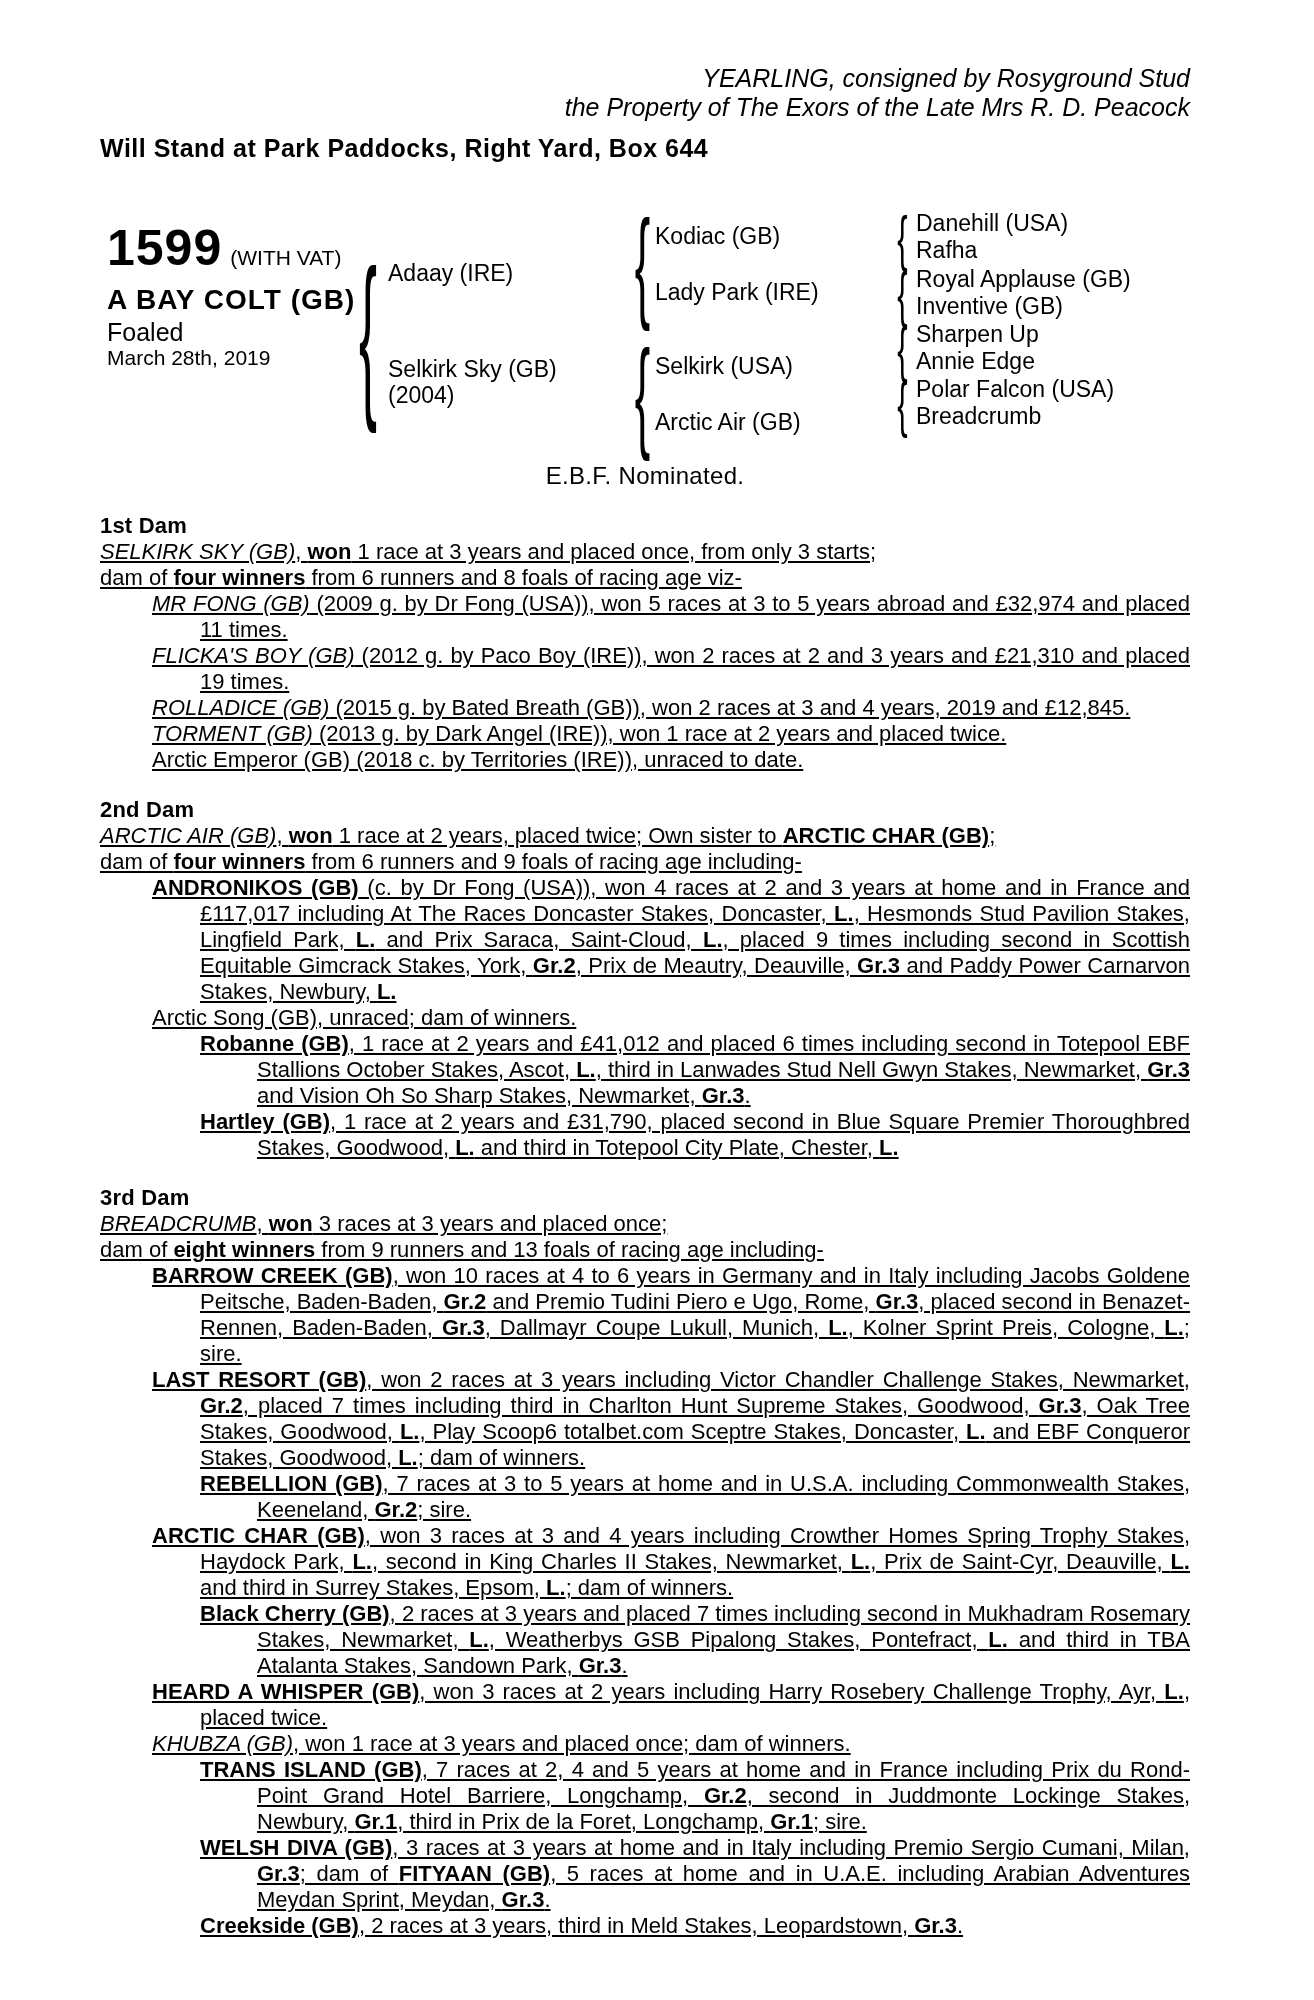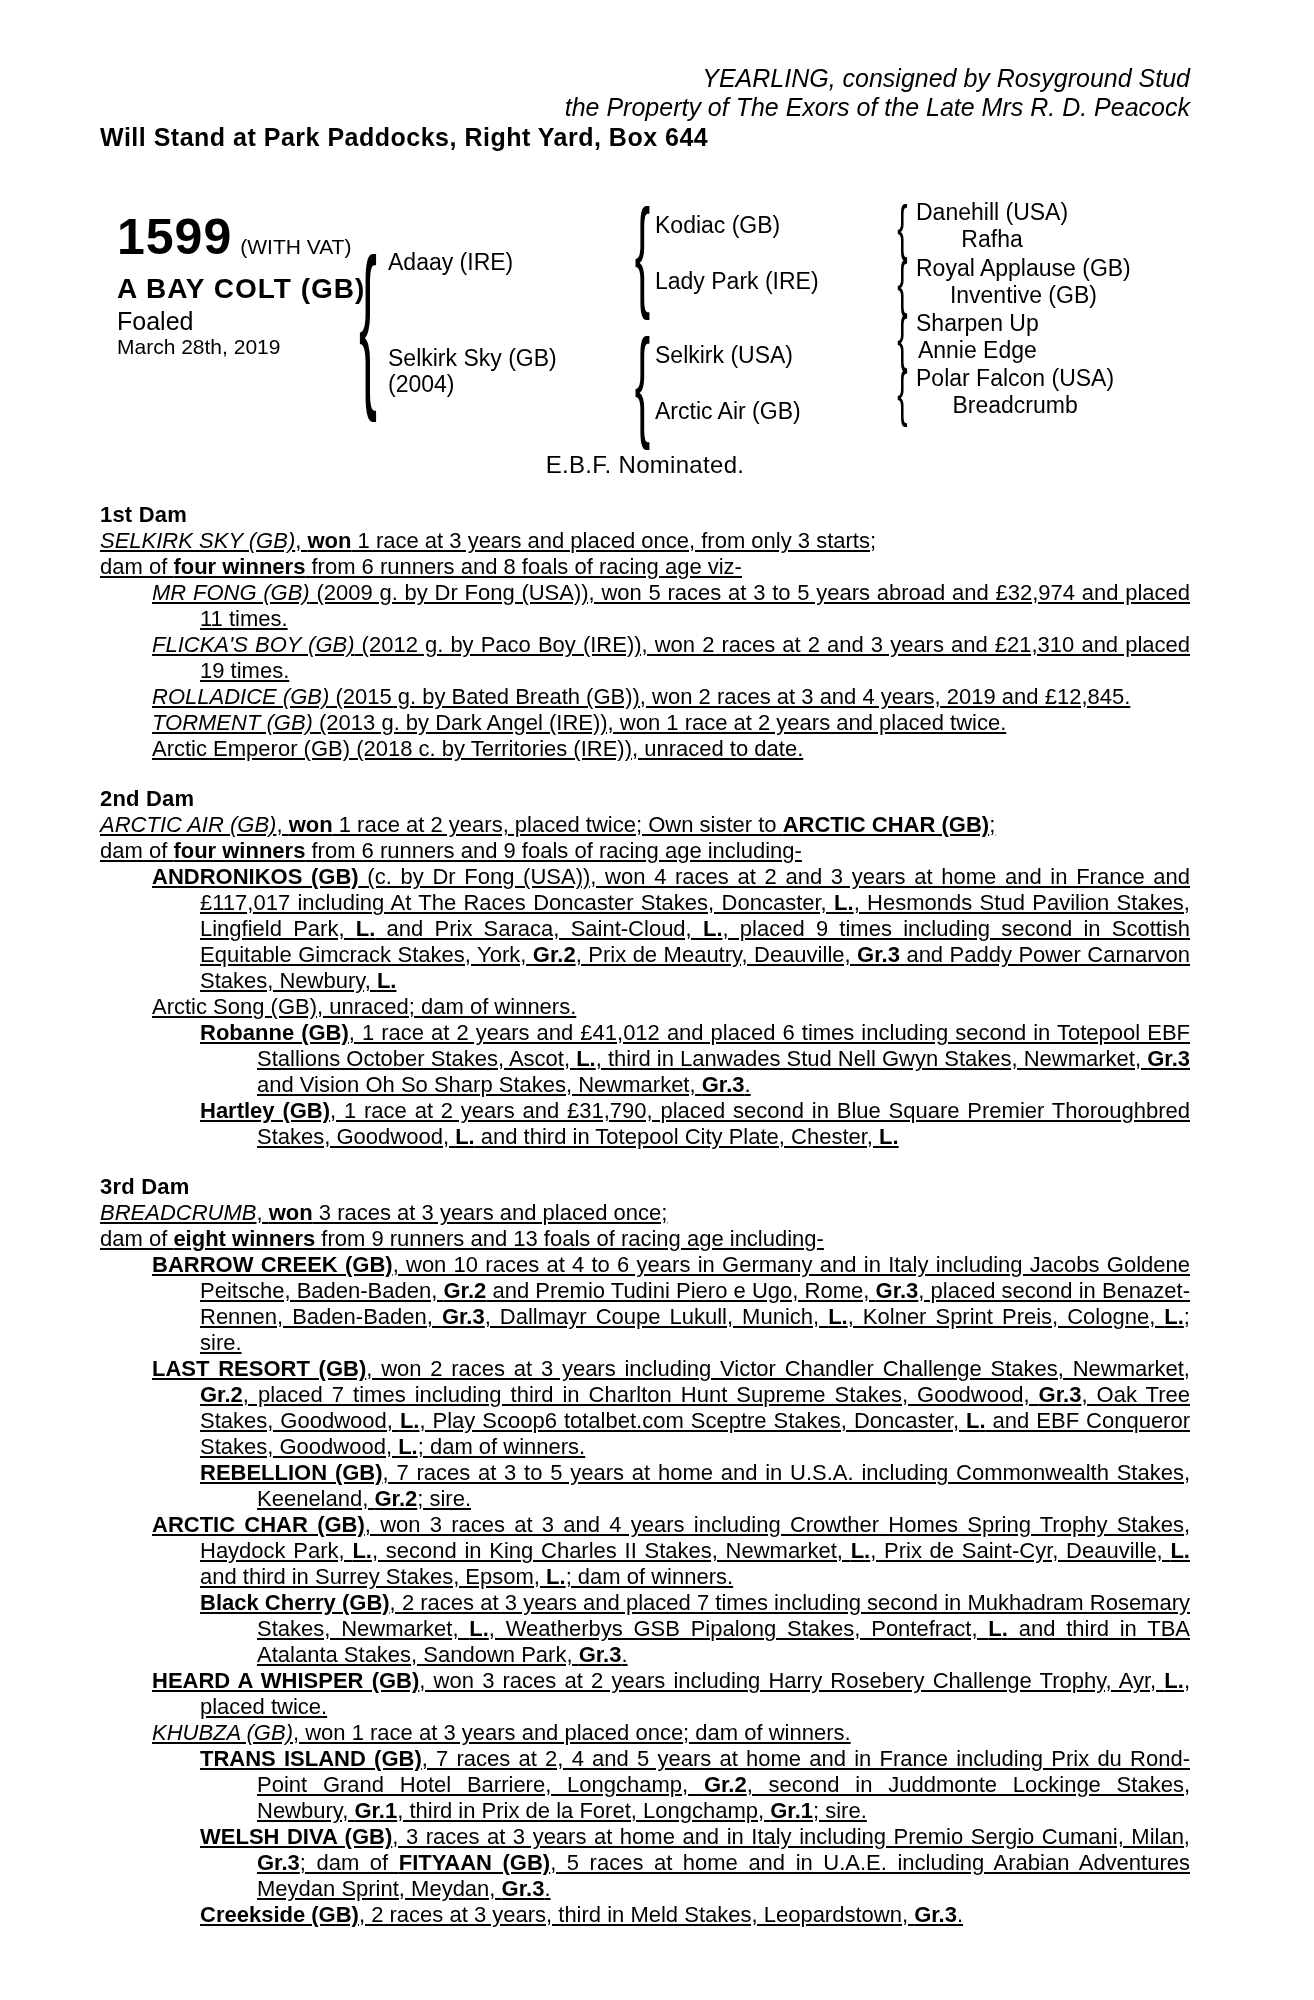--- a/index.html
+++ b/index.html
@@ -6,25 +6,25 @@
   body{
     width:1314px;height:2000px;overflow:hidden;
     background:#ffffff;color:#000;
     font-family:"Liberation Sans","DejaVu Sans",sans-serif;
     -webkit-font-smoothing:antialiased;
   }
   .page{padding:64px 124px 0 100px;}
 
   
   .hl-italic{font-style:italic;font-size:25px;line-height:29px;text-align:right;}
-  .hl-stand{font-weight:bold;font-size:25px;line-height:31px;letter-spacing:.5px;margin-top:0;}
+  .hl-stand{font-weight:bold;font-size:25px;line-height:31px;letter-spacing:.5px;margin-top:11px;}
 
   
   .pedigree{position:relative;height:266px;margin-top:20px;}
-  .lot-block{position:absolute;left:17px;top:38px;}
+  .lot-block{position:absolute;left:7px;top:38px;}
   .lot-line{white-space:nowrap;}
   .lot-num{font-size:50px;font-weight:bold;line-height:52px;letter-spacing:1px;}
   .vat{font-size:21px;margin-left:8px;}
   .colt{font-size:28px;font-weight:bold;letter-spacing:1px;margin-top:11px;line-height:30px;}
   .foaled{font-size:25px;line-height:25px;margin-top:5px;}
   .fdate{font-size:21px;line-height:25px;}
 
   .pname{position:absolute;font-size:23px;line-height:26px;white-space:nowrap;}
   .dampair div{line-height:26px;}
 
@@ -34,21 +34,21 @@
   .br-g1 span{font-size:180px;transform:scaleX(.30);}
   .br-g2{left:528px;height:116px;width:28px;}
   .br-g2 span{font-size:122px;transform:scaleX(.38);}
   .br-g2.p1{top:22px;} .br-g2.p2{top:152px;}
   .br-g3{left:790px;height:58px;width:24px;}
   .br-g3 span{font-size:62px;transform:scaleX(.5);}
 
   .g2names{position:absolute;left:555px;display:flex;flex-direction:column;justify-content:space-around;height:112px;}
   .g2names div{font-size:23px;line-height:26px;white-space:nowrap;}
   .g2a{top:24px;} .g2b{top:154px;}
-  .g3pair{position:absolute;left:816px;text-align:center;}
+  .g3pair{position:absolute;left:816px;}
   .g3pair div{font-size:23px;line-height:27px;white-space:nowrap;}
 
   .ebf{font-weight:normal;font-size:24px;text-align:center;margin-top:12px;letter-spacing:.3px;}
 
   
   .dams{margin-top:22px;}
   .dam-section{margin-top:23px;}
   .dam-section:first-child{margin-top:0;}
   .dam-section h2{font-size:22px;font-weight:bold;margin:0;line-height:27px;letter-spacing:.2px;}
   .para{margin:0;font-size:22px;line-height:26px;text-align:justify;text-decoration:underline;}

